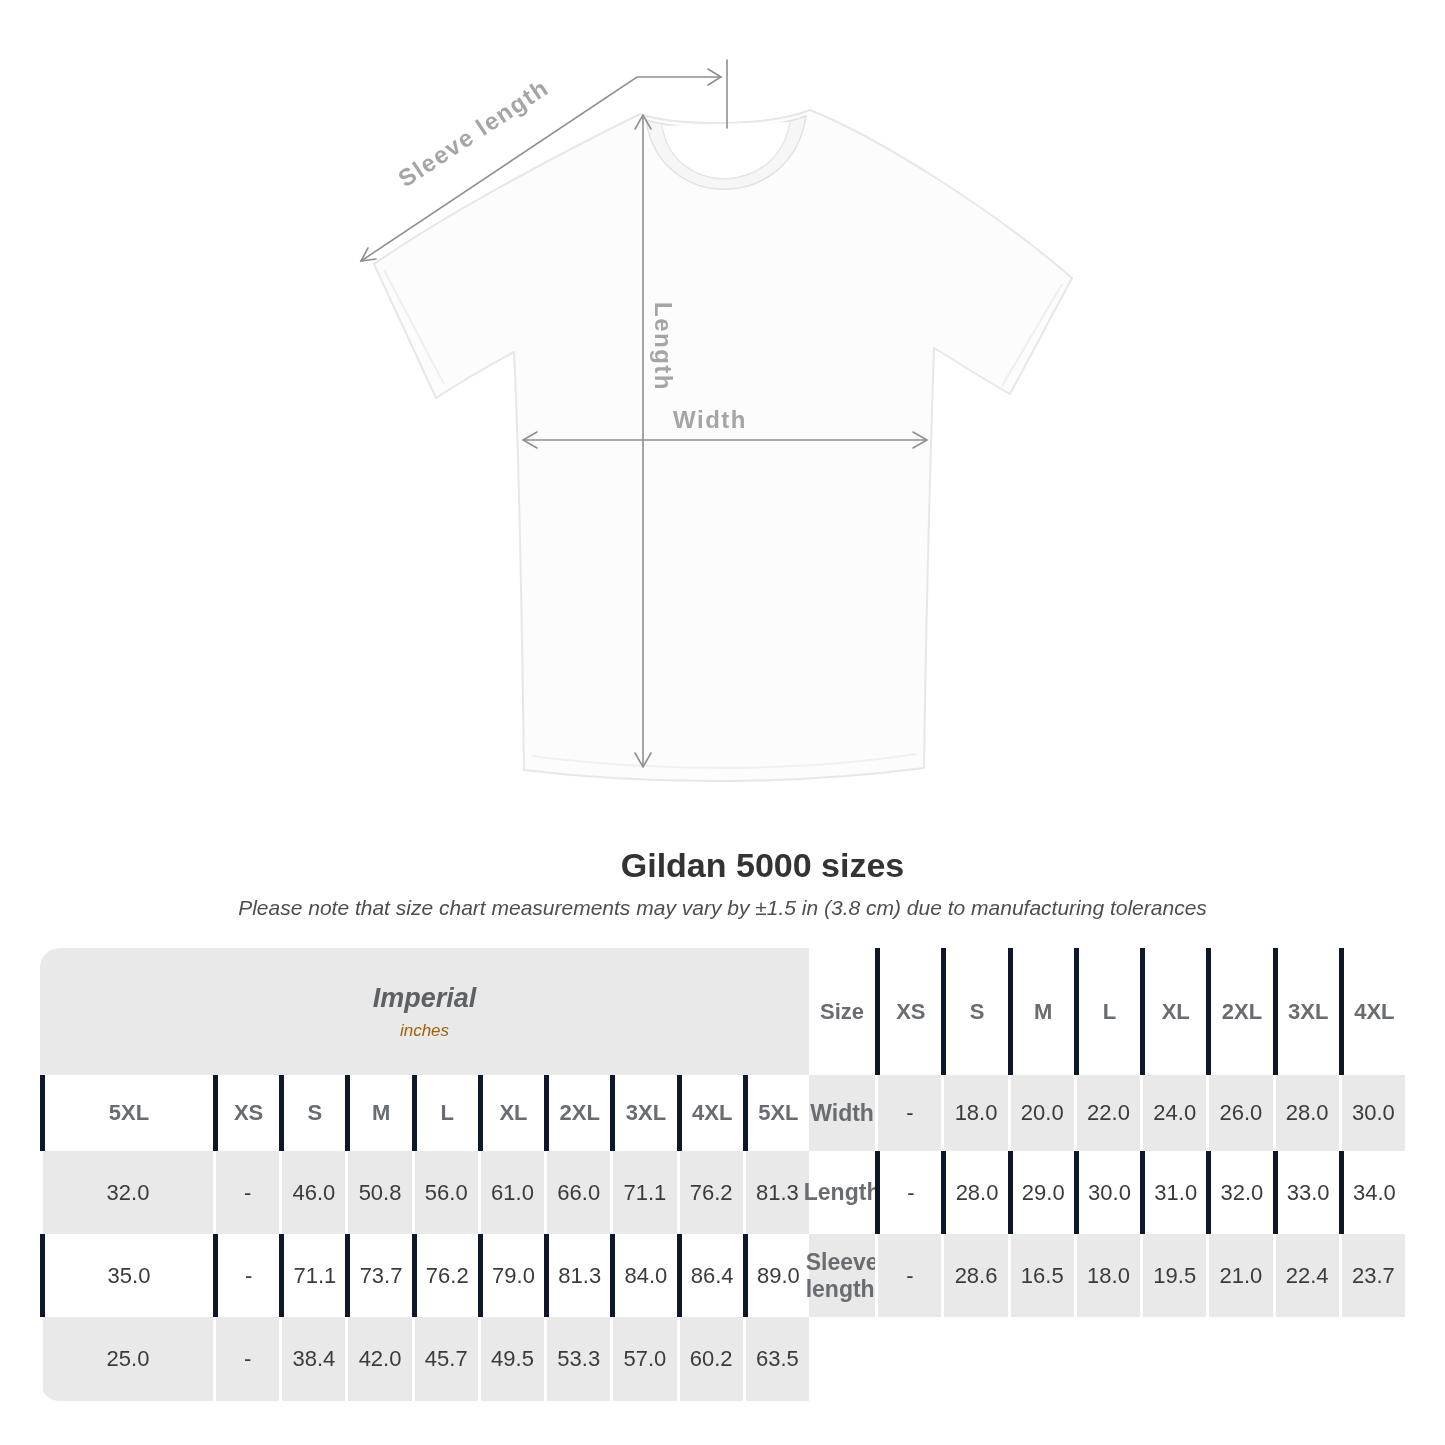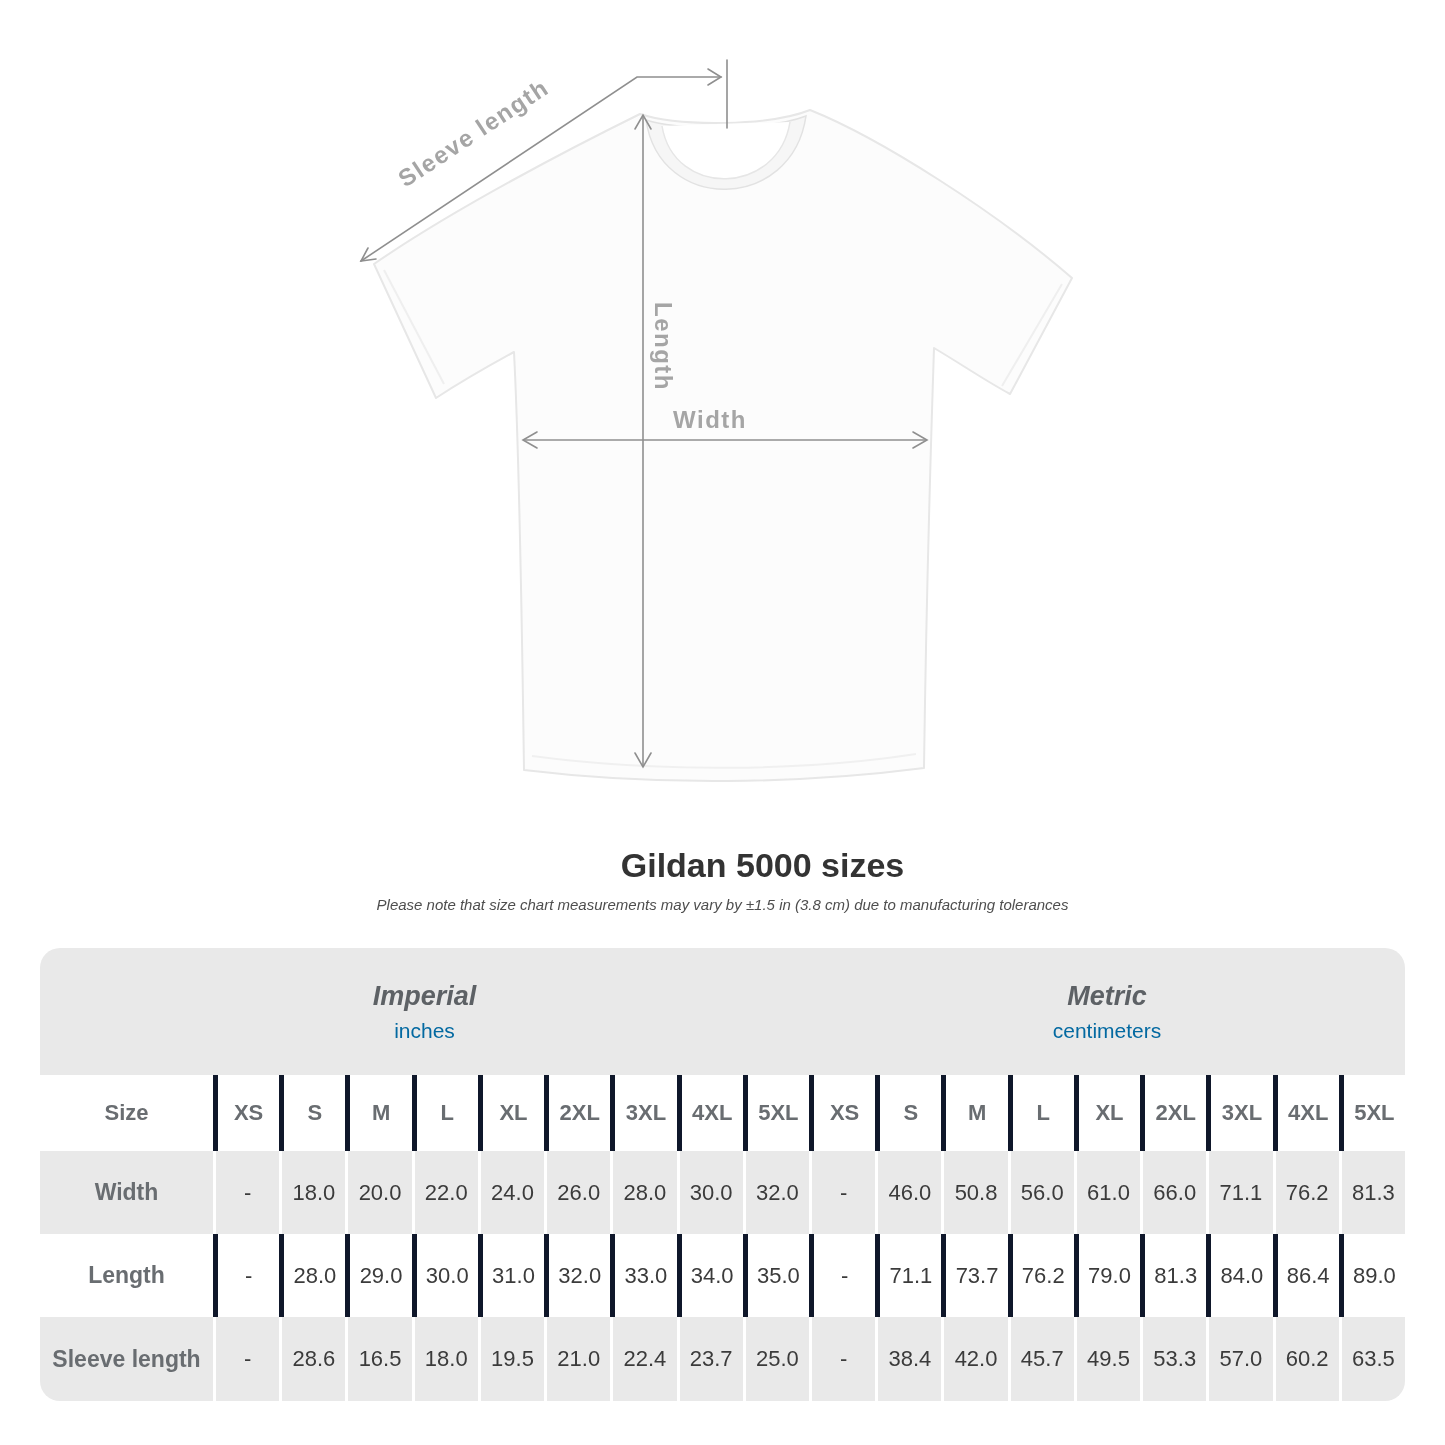--- a/index.html
+++ b/index.html
@@ -8,32 +8,32 @@
     font-family:"Liberation Sans",sans-serif;
   }
   
   .diagram{position:absolute;left:0;top:0;width:1445px;height:840px;}
   .dim-label{font-family:"Liberation Sans",sans-serif;font-weight:bold;font-size:24px;
     fill:#a5a5a5;letter-spacing:1.5px;}
   
   .title{position:absolute;left:0;top:846px;width:100%;text-align:center;
     font-size:34px;font-weight:bold;color:#333;margin-left:40px;}
   .subtitle{position:absolute;left:0;top:896px;width:100%;text-align:center;
-    font-size:15px;font-style:italic;color:#4e4e4e;}
+    font-size:21px;font-style:italic;color:#4e4e4e;}
   
   .size-table{
     position:absolute;left:40px;top:948px;width:1365px;height:453px;
     display:grid;grid-template-columns:173px repeat(18,1fr);
     grid-template-rows:127px 76px 83px 83px 84px;
     border-radius:20px;overflow:hidden;background:#fff;
   }
   .cell{display:flex;align-items:center;justify-content:center;min-width:0;}
   .band{background:#e9e9e9;flex-direction:column;gap:7px;}
   .g-label{font-size:27px;font-weight:bold;font-style:italic;color:#5d6165;}
-  .g-unit{font-size:21px;color:#0369a1;}
+  .g-unit{font-size:17px;font-style:italic;color:#a16207;}
   .hdr{background:#fff;font-weight:bold;color:#696d71;font-size:22px;}
   .rowlabel{font-weight:bold;color:#696d71;font-size:23px;background:#fff;}
   .val{font-size:22px;color:#3b3b3b;background:#fff;}
   .gray{background:#e9e9e9;}
   .white-border{border-left:5px solid #0f172a;}
   .gray-border{border-left:3px solid #ffffff;}
 </style>
 </head>
 <body>
 
@@ -88,24 +88,20 @@
     <text class="dim-label" x="710" y="428" text-anchor="middle">Width</text>
   </svg>
 
   <div class="title">Gildan 5000 sizes</div>
   <div class="subtitle">Please note that size chart measurements may vary by ±1.5 in (3.8 cm) due to manufacturing tolerances</div>
 
   <div class="size-table" id="grid">
     <div class="cell band" style="grid-column:1 / span 10">
       <span class="g-label">Imperial</span>
       <span class="g-unit">inches</span>
-    </div>
-    <div class="cell band" style="grid-column:11 / span 9">
-      <span class="g-label">Metric</span>
-      <span class="g-unit">centimeters</span>
     </div>
 
   <div class="cell hdr">Size</div>
       <div class="cell hdr white-border">XS</div>
       <div class="cell hdr white-border">S</div>
       <div class="cell hdr white-border">M</div>
       <div class="cell hdr white-border">L</div>
       <div class="cell hdr white-border">XL</div>
       <div class="cell hdr white-border">2XL</div>
       <div class="cell hdr white-border">3XL</div>

